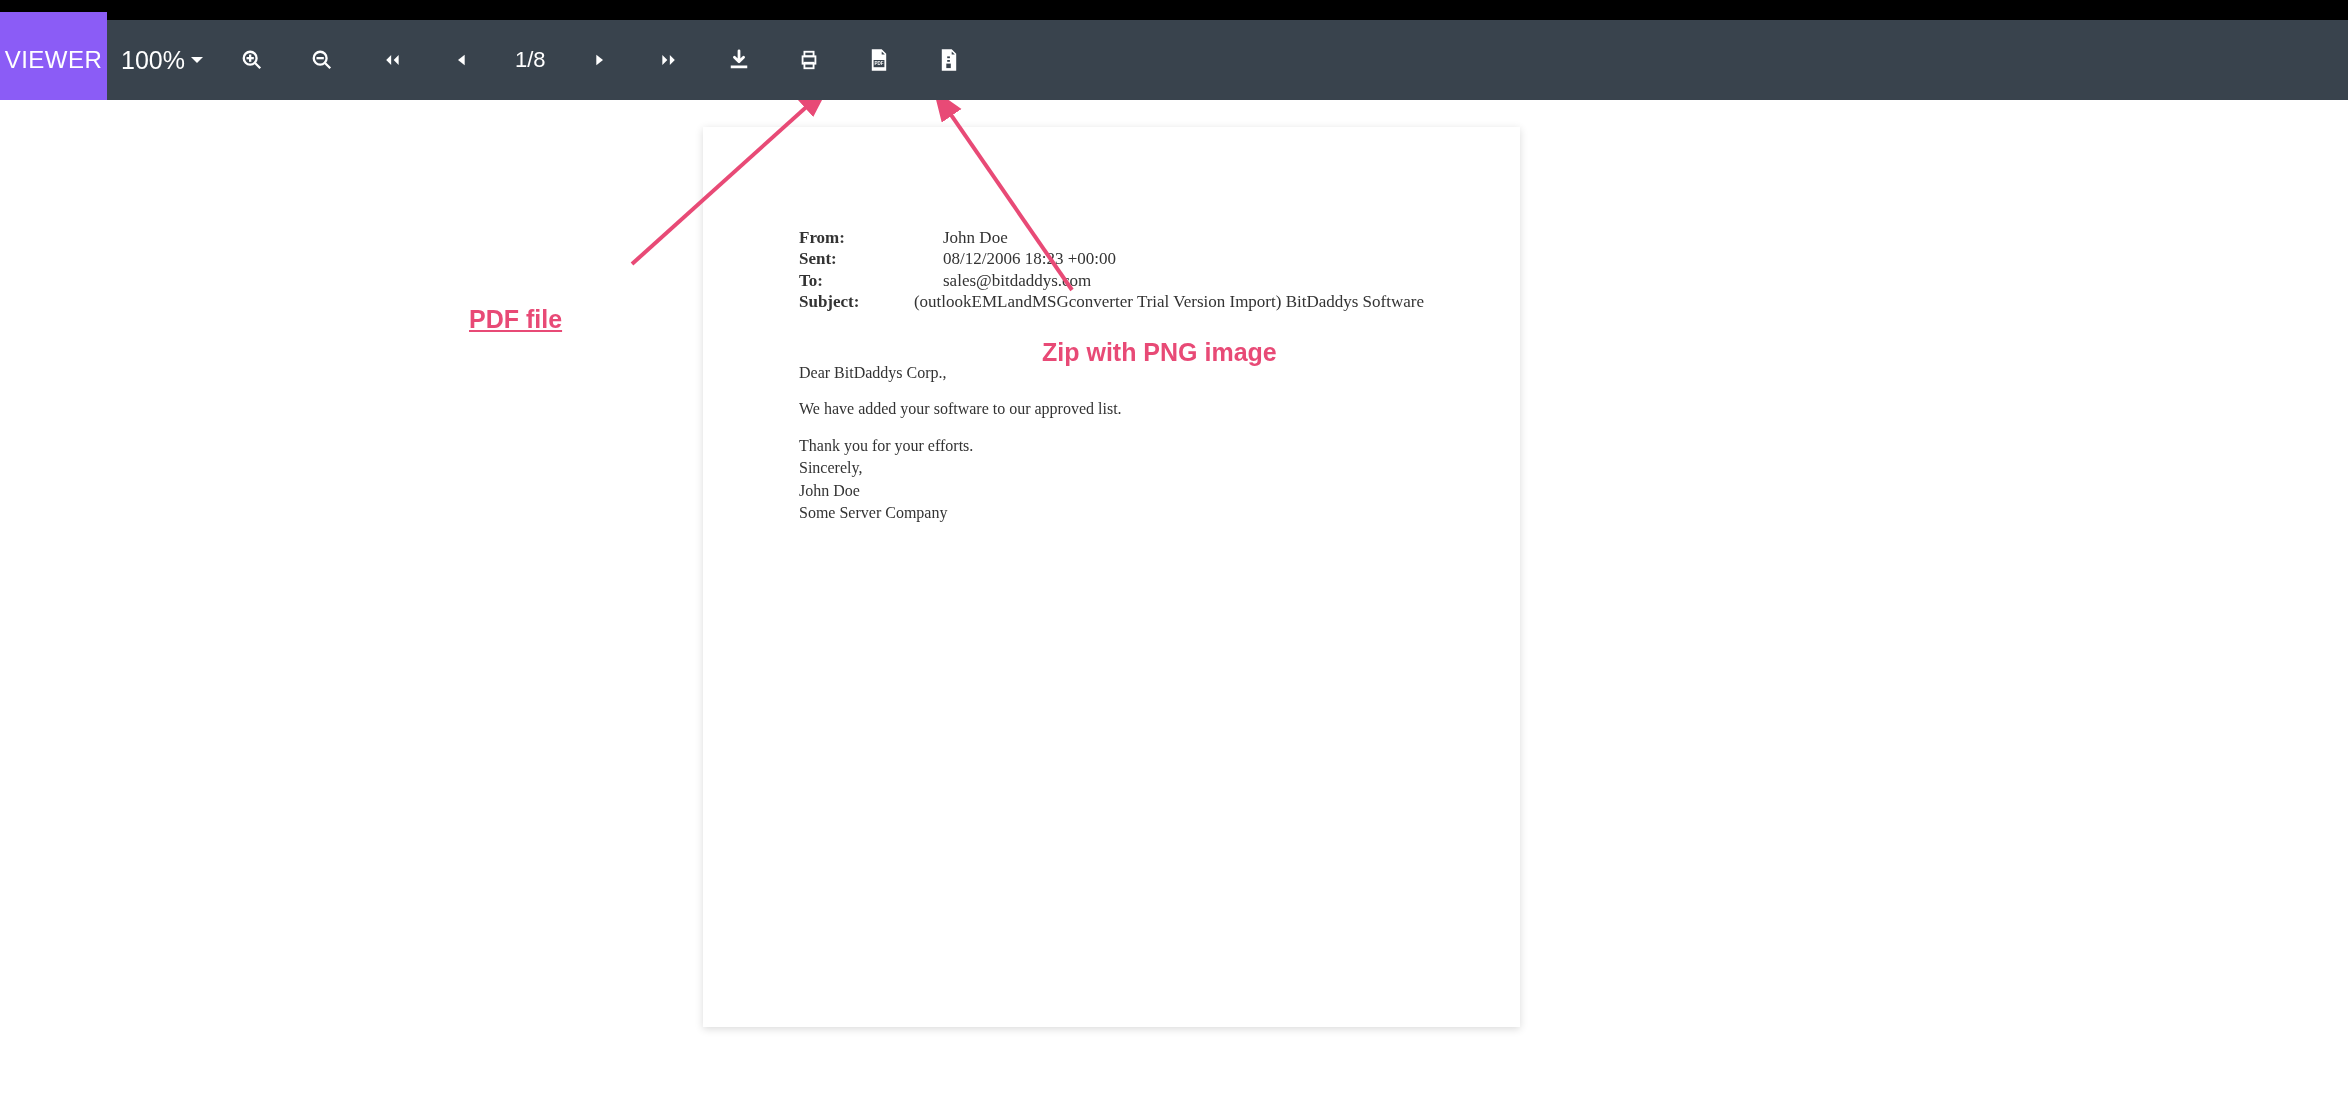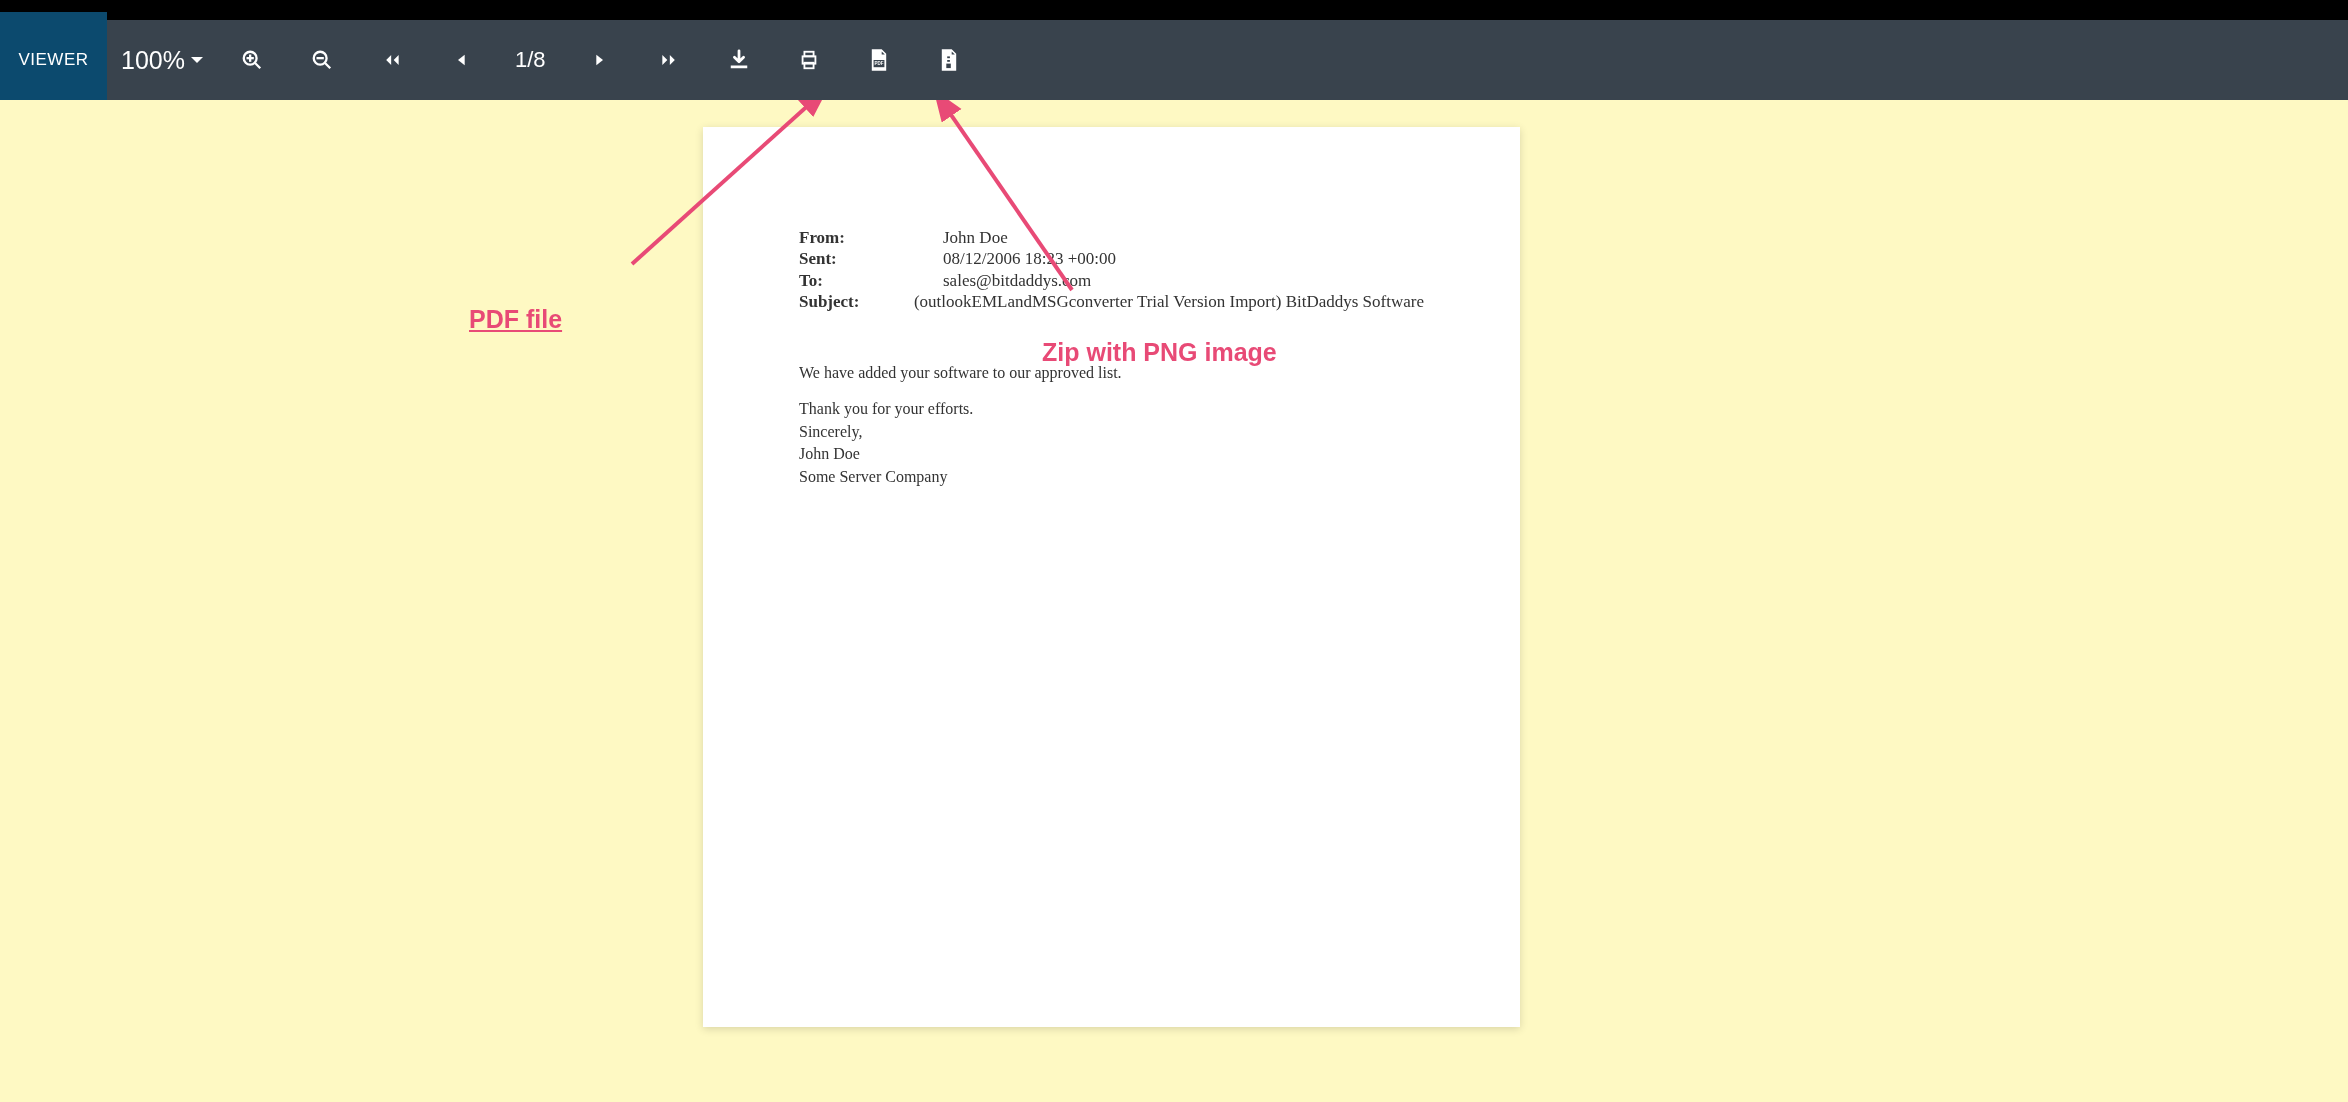--- a/index.html
+++ b/index.html
@@ -16,25 +16,25 @@
     .toolbar {
       height: 80px;
       background: #39434d;
       display: flex;
       align-items: center;
       color: #fff;
     }
     .viewer-label {
       height: 96px;
       width: 107px;
-      background: #0c4a6e;
+      background: #8b5cf6;
       display: flex;
       align-items: center;
       justify-content: center;
-      font-size: 17px;
+      font-size: 24px;
       letter-spacing: 0.5px;
     }
     .zoom-box {
       display: flex;
       align-items: center;
       padding: 15px 14px;
       height: 80px;
       font-size: 25px;
       cursor: pointer;
     }
@@ -55,21 +55,21 @@
     }
     .btn svg { display:block; }
     .page-indicator {
       font-size: 22px;
       padding: 0 18px;
     }
     .canvas {
       position: relative;
       width: 100%;
       height: calc(100% - 100px);
-      background: #fef9c3;
+      background: #ffffff;
       overflow: hidden;
     }
     .page {
       position: absolute;
       top: 27px;
       left: 703px;
       width: 817px;
       min-height: 900px;
       background: #fff;
       box-shadow: 0 2px 8px rgba(0,0,0,0.15);
@@ -199,20 +199,21 @@
     <div class="hdr-row">
       <div class="hdr-label">To:</div>
       <div class="hdr-val">sales@bitdaddys.com</div>
     </div>
     <div class="hdr-row">
       <div class="hdr-label">Subject:</div>
       <div class="hdr-val">(outlookEMLandMSGconverter Trial Version Import) BitDaddys Software</div>
     </div>
 
     <div class="body-block">
+      <p>Dear BitDaddys Corp.,</p>
       <p>We have added your software to our approved list.</p>
       <p style="margin-bottom:0">Thank you for your efforts.</p>
       <p style="margin-bottom:0">Sincerely,</p>
       <p style="margin-bottom:0">John Doe</p>
       <p style="margin-bottom:8px">Some Server Company</p>
     </div>
   </div>
 
   <div class="annotation-label" style="left:469px; top:205px;text-decoration:underline;">PDF file</div>
 

